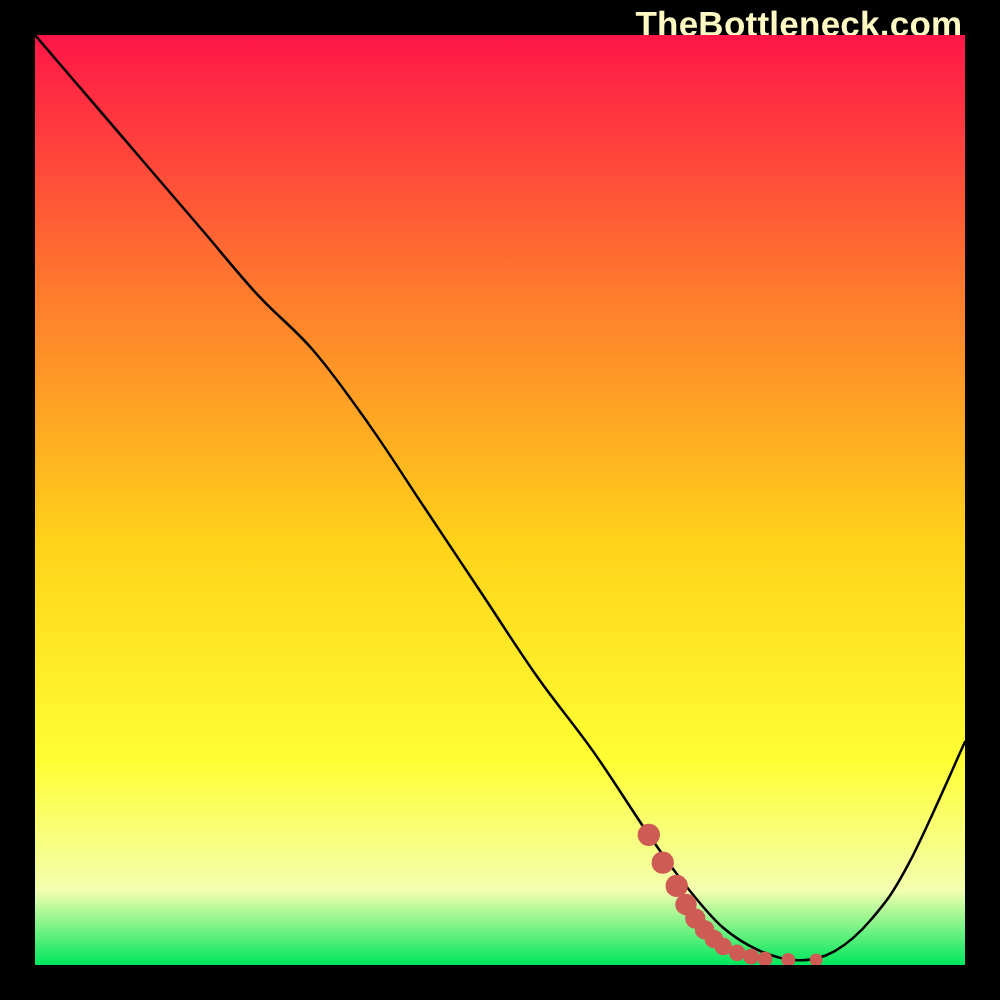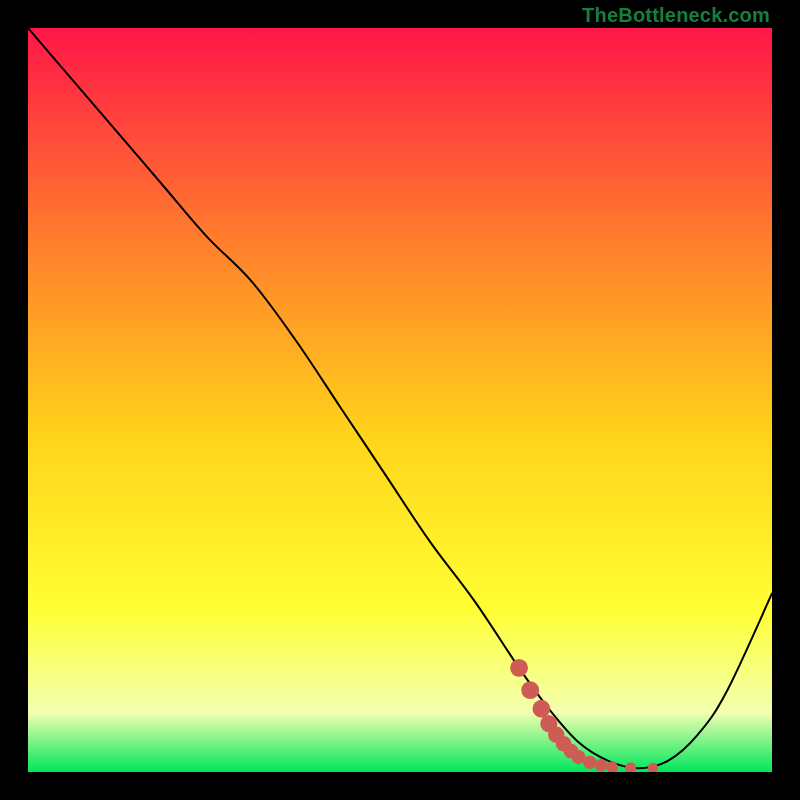--- a/index.html
+++ b/index.html
@@ -16,23 +16,23 @@
     top: 28px;
     width: 744px;
     height: 744px;
     background: #000;
   }
   .watermark {
     position: absolute;
     top: 4px;
     right: 30px;
     font-family: Arial, Helvetica, sans-serif;
-    font-size: 20px;
+    font-size: 28px;
     font-weight: 600;
-    color: #15803d;
+    color: #fef9c3;
     letter-spacing: 0.2px;
   }
   svg {
     display: block;
   }
 </style>
 </head>
 <body>
 
 <div class="watermark">TheBottleneck.com</div>

